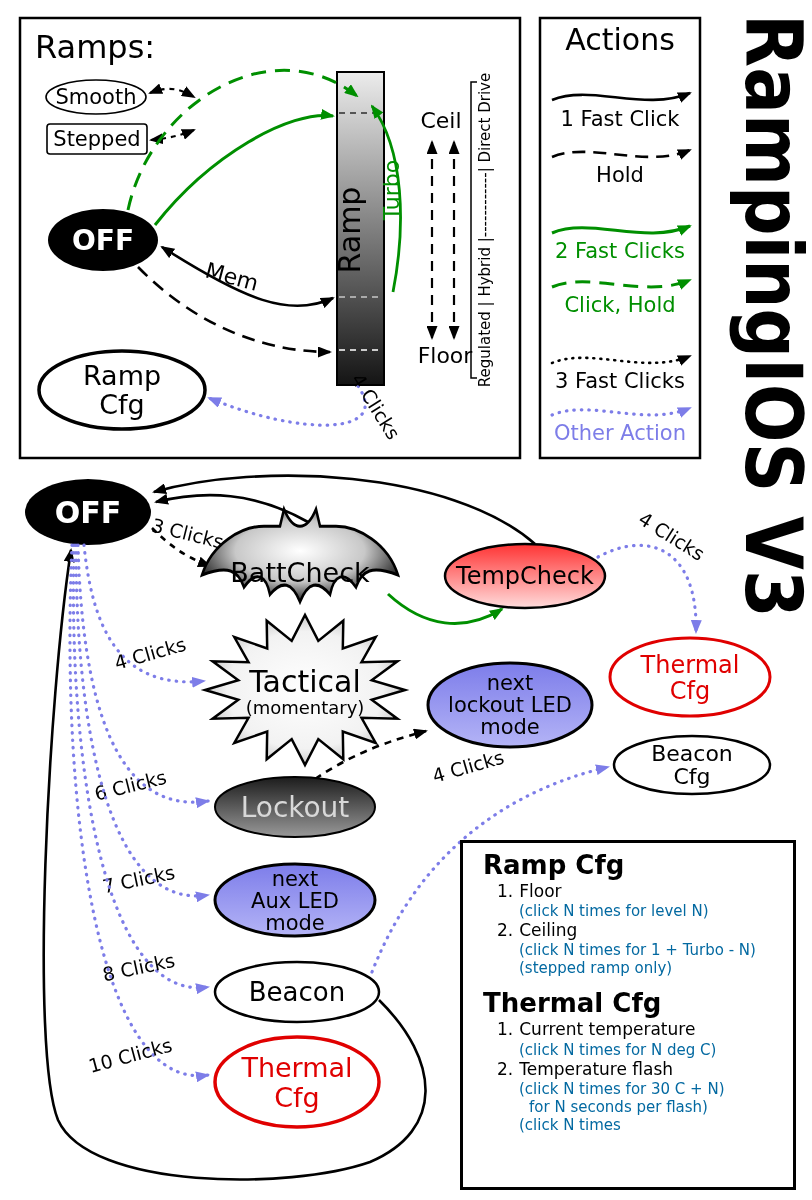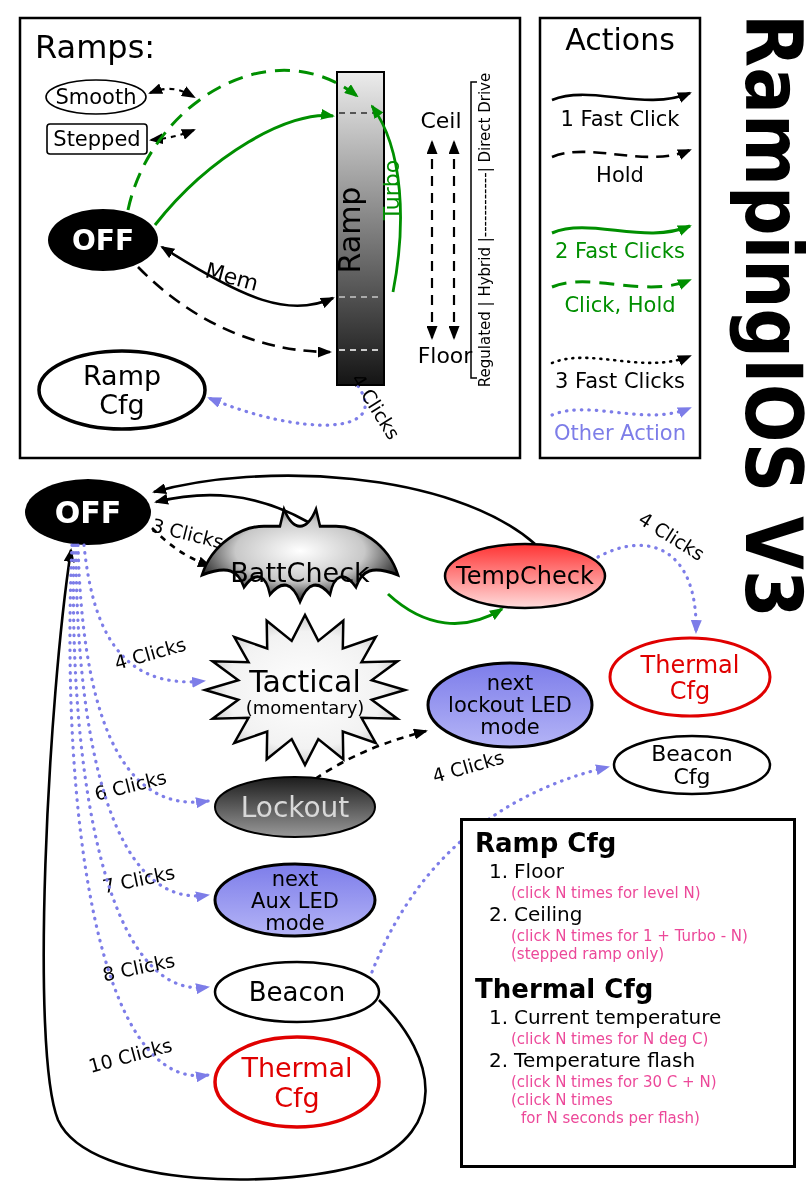--- a/index.html
+++ b/index.html
@@ -1,27 +1,27 @@
 <!DOCTYPE html>
 <html><head>
 <meta charset="utf-8">
 <style>
   html,body{margin:0;padding:0;background:#fff;}
   body{width:812px;height:1200px;position:relative;overflow:hidden;
        font-family:"DejaVu Sans","Liberation Sans",sans-serif;}
   svg{position:absolute;left:0;top:0;}
   svg text{font-family:"DejaVu Sans","Liberation Sans",sans-serif;}
-  .cfg-box{position:absolute;left:460px;top:818px;width:336px;height:350px;
+  .cfg-box{position:absolute;left:460px;top:840px;width:336px;height:350px;
            border:3px solid #000;background:#fff;box-sizing:border-box;
-           padding:8px 6px 6px 12px;}
+           padding:8px 6px 6px 20px;}
   .cfg-h{font-size:26px;font-weight:bold;line-height:1.15;margin-top:12px;color:#000;}
   .cfg-h.first{margin-top:0;}
-  .cfg-item{font-size:20px;line-height:1.25;padding-left:14px;color:#000;}
+  .cfg-item{font-size:17px;line-height:1.25;padding-left:14px;color:#000;}
   .cfg-num{margin-right:6px;}
-  .cfg-sub{font-size:15px;line-height:1.2;padding-left:36px;color:#ec4899;}
+  .cfg-sub{font-size:15px;line-height:1.2;padding-left:36px;color:#0369a1;}
   .cfg-sub2{padding-left:46px;}
 </style>
 </head>
 <body>
 
 <svg width="812" height="1200" viewBox="0 0 812 1200">
   <defs>
     <marker id="mB" markerUnits="userSpaceOnUse" markerWidth="14" markerHeight="11" refX="12" refY="5.5" orient="auto-start-reverse">
       <path d="M0 0 L14 5.5 L0 11 z" fill="#000"></path>
     </marker>
@@ -205,15 +205,15 @@
   <div class="cfg-item"><span class="cfg-num">2.</span><span>Ceiling</span></div>
   <div class="cfg-sub">(click N times for 1 + Turbo - N)</div>
   <div class="cfg-sub">(stepped ramp only)</div>
 
   <div class="cfg-h">Thermal Cfg</div>
   <div class="cfg-item"><span class="cfg-num">1.</span><span>Current temperature</span></div>
   <div class="cfg-sub">(click N times for N deg C)</div>
   <div class="cfg-item"><span class="cfg-num">2.</span><span>Temperature flash</span></div>
   <div class="cfg-sub">(click N times for 30 C + N)</div>
 
+  <div class="cfg-sub cfg-sub2">for N seconds per flash)</div>
   <div class="cfg-sub">(click N times</div>
-  <div class="cfg-sub cfg-sub2">for N seconds per flash)</div>
 </div>
 
 </body></html>

